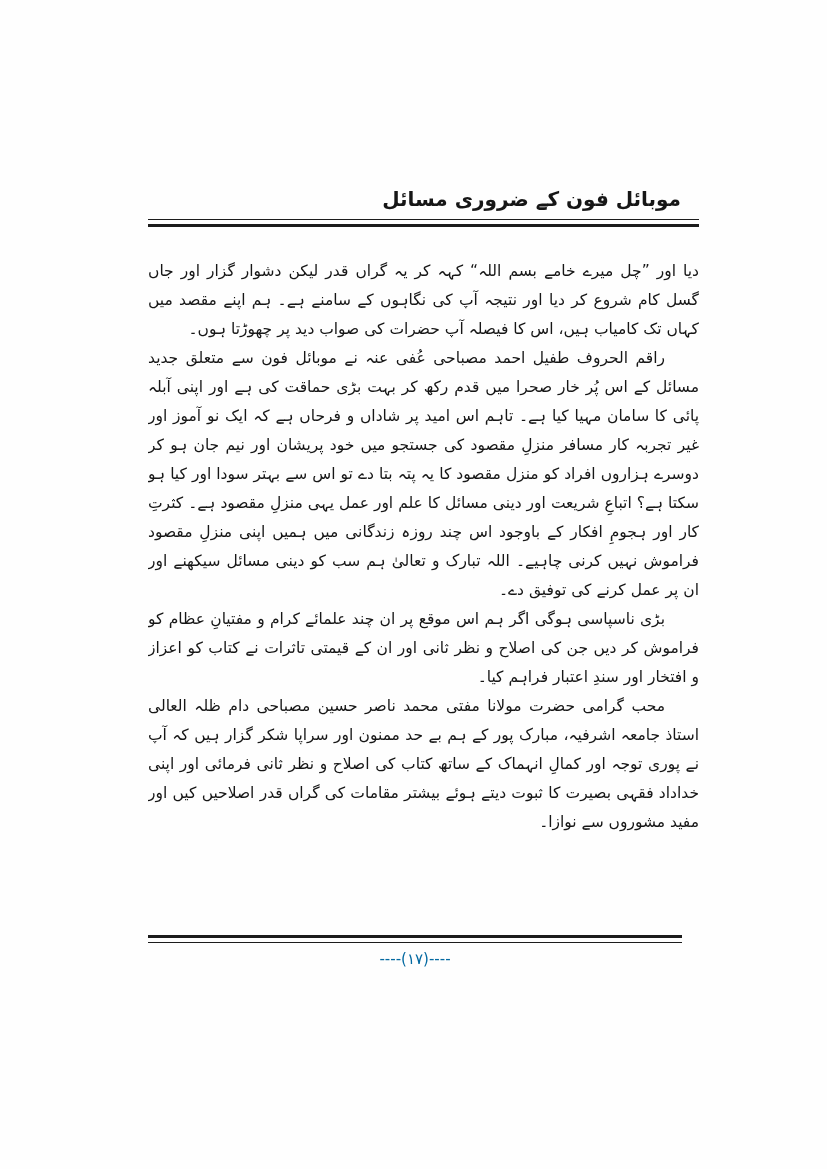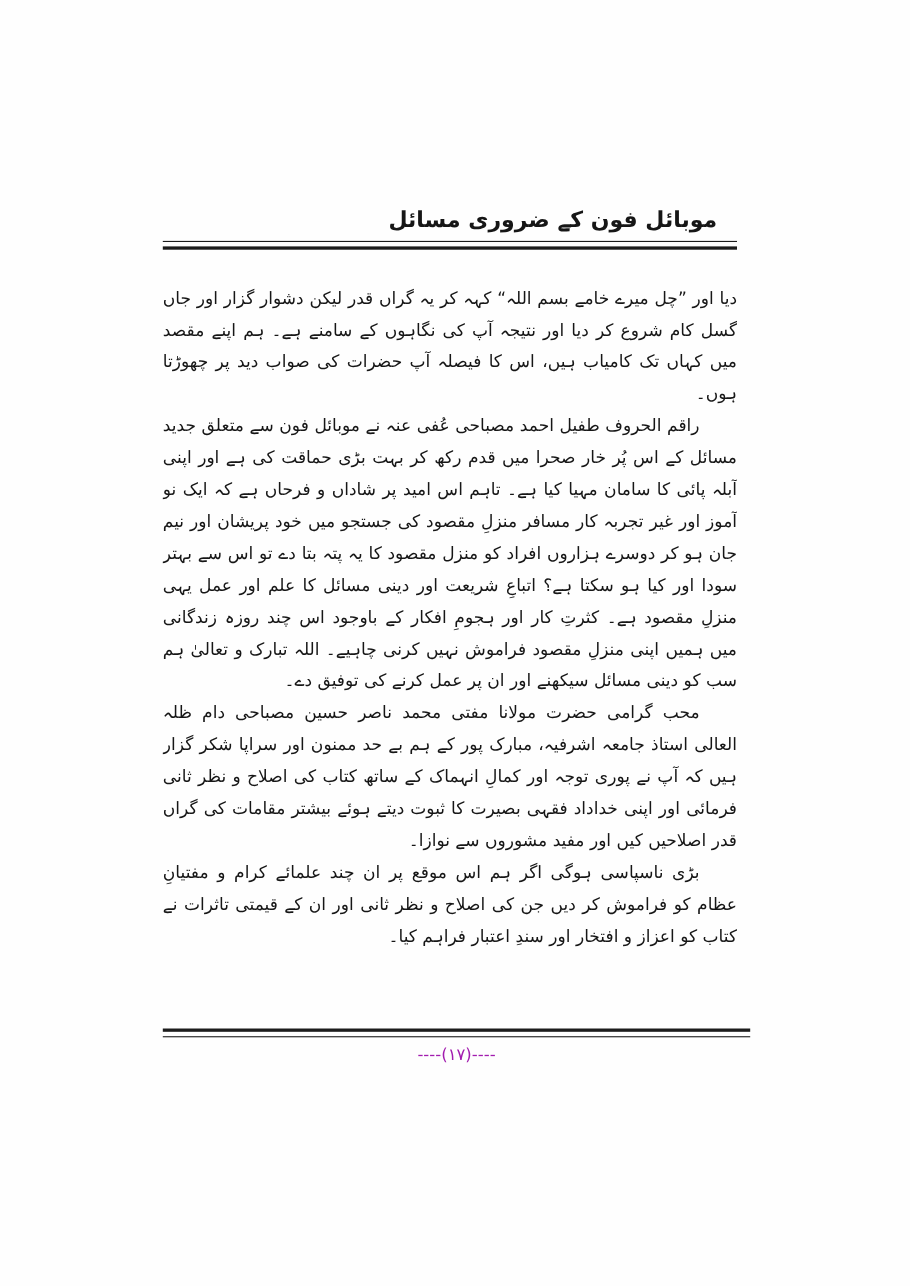--- a/index.html
+++ b/index.html
@@ -12,21 +12,21 @@
     width: 827px;
     height: 1169px;
     background: #fefefe;
     overflow: hidden;
     font-family: "DejaVu Sans", sans-serif;
     color: #161616;
   }
   .content {
     position: absolute;
     left: 148px;
-    right: 157px;
+    right: 128px;
     top: 184px;
   }
   .chapter-title {
     direction: rtl;
     text-align: right;
     padding-right: 18px;
     font-size: 20px;
     font-weight: 700;
     line-height: 30px;
     padding-bottom: 5px;
@@ -63,35 +63,35 @@
   .rule-footer {
     border-top: 3px solid #1c1c1c;
     border-bottom: 1px solid #1c1c1c;
   }
   .page-number {
     margin-top: 7px;
     text-align: center;
     direction: ltr;
     font-size: 15px;
     letter-spacing: 1px;
-    color: #a21caf;
+    color: #0369a1;
   }
 </style>
 </head>
 <body>
 
 <div class="page">
   <div class="content">
     <div class="chapter-title">موبائل فون کے ضروری مسائل</div>
     <div class="rule rule-header"></div>
     <div class="body-text">
       <p class="para">دیا اور ”چل میرے خامے بسم اللہ“ کہہ کر یہ گراں قدر لیکن دشوار گزار اور جاں گسل کام شروع کر دیا اور نتیجہ آپ کی نگاہوں کے سامنے ہے۔ ہم اپنے مقصد میں کہاں تک کامیاب ہیں، اس کا فیصلہ آپ حضرات کی صواب دید پر چھوڑتا ہوں۔</p>
       <p class="para indent">راقم الحروف طفیل احمد مصباحی عُفی عنہ نے موبائل فون سے متعلق جدید مسائل کے اس پُر خار صحرا میں قدم رکھ کر بہت بڑی حماقت کی ہے اور اپنی آبلہ پائی کا سامان مہیا کیا ہے۔ تاہم اس امید پر شاداں و فرحاں ہے کہ ایک نو آموز اور غیر تجربہ کار مسافر منزلِ مقصود کی جستجو میں خود پریشان اور نیم جان ہو کر دوسرے ہزاروں افراد کو منزل مقصود کا یہ پتہ بتا دے تو اس سے بہتر سودا اور کیا ہو سکتا ہے؟ اتباعِ شریعت اور دینی مسائل کا علم اور عمل یہی منزلِ مقصود ہے۔ کثرتِ کار اور ہجومِ افکار کے باوجود اس چند روزہ زندگانی میں ہمیں اپنی منزلِ مقصود فراموش نہیں کرنی چاہیے۔ اللہ تبارک و تعالیٰ ہم سب کو دینی مسائل سیکھنے اور ان پر عمل کرنے کی توفیق دے۔</p>
+      <p class="para indent">بڑی ناسپاسی ہوگی اگر ہم اس موقع پر ان چند علمائے کرام و مفتیانِ عظام کو فراموش کر دیں جن کی اصلاح و نظر ثانی اور ان کے قیمتی تاثرات نے کتاب کو اعزاز و افتخار اور سندِ اعتبار فراہم کیا۔</p>
       <p class="para indent">محب گرامی حضرت مولانا مفتی محمد ناصر حسین مصباحی دام ظلہ العالی استاذ جامعہ اشرفیہ، مبارک پور کے ہم بے حد ممنون اور سراپا شکر گزار ہیں کہ آپ نے پوری توجہ اور کمالِ انہماک کے ساتھ کتاب کی اصلاح و نظر ثانی فرمائی اور اپنی خداداد فقہی بصیرت کا ثبوت دیتے ہوئے بیشتر مقامات کی گراں قدر اصلاحیں کیں اور مفید مشوروں سے نوازا۔</p>
-      <p class="para indent">بڑی ناسپاسی ہوگی اگر ہم اس موقع پر ان چند علمائے کرام و مفتیانِ عظام کو فراموش کر دیں جن کی اصلاح و نظر ثانی اور ان کے قیمتی تاثرات نے کتاب کو اعزاز و افتخار اور سندِ اعتبار فراہم کیا۔</p>
 
     </div>
   </div>
   <div class="footer">
     <div class="rule rule-footer"></div>
     <div class="page-number">----(۱۷)----</div>
   </div>
 </div>
 
 </body></html>

